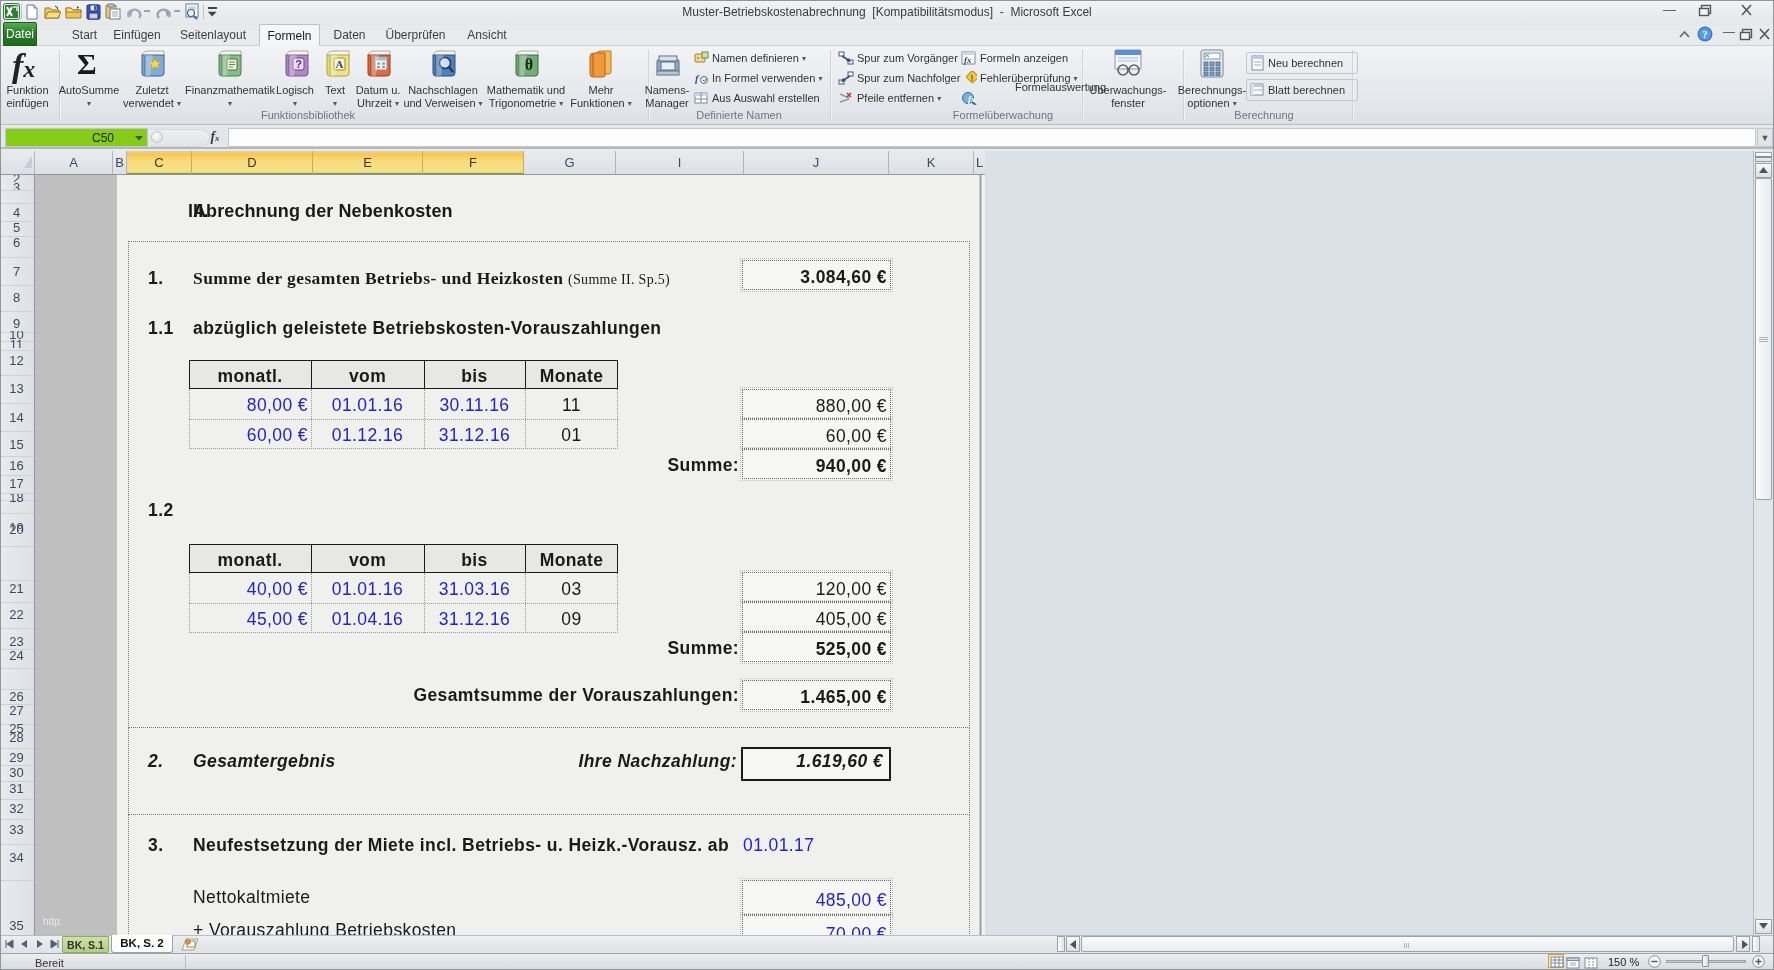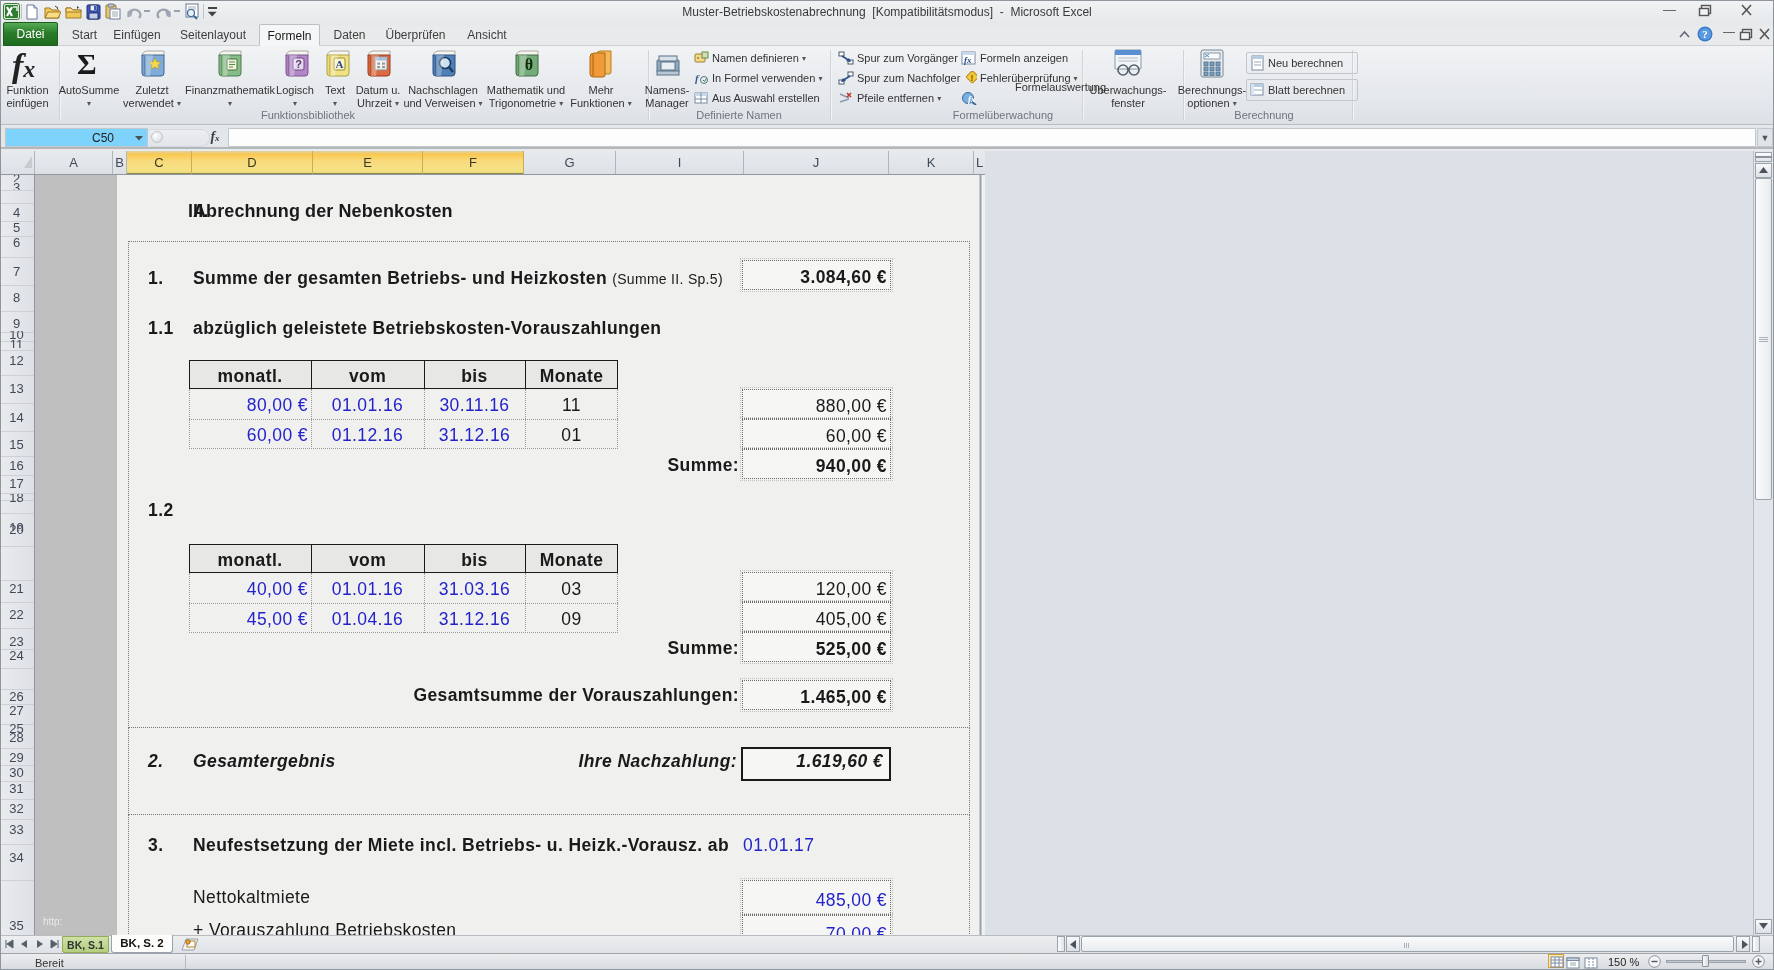--- a/index.html
+++ b/index.html
@@ -8,35 +8,35 @@
   .abs { position:absolute; }
   
   #titlebar { left:0; top:0; width:1774px; height:25px;
     background:linear-gradient(#f0f2f4,#e5e8ea); border-top:1px solid #a6aab0; }
   #title { top:5px; left:0; width:1774px; text-align:center; font-size:12px; color:#3a3a3a; }
   
   #tabstrip { left:0; top:25px; width:1774px; height:21px; background:#e8eaec; border-bottom:1px solid #cdd1d5;}
   .rtab { position:absolute; top:24px; height:22px; line-height:22px; font-size:12px; color:#3e3e3e; text-align:center; z-index:2;}
   .rtab.active { background:#f5f6f7; border:1px solid #bcc0c5; border-bottom:1px solid #f5f6f7; color:#1a1a1a;
      border-radius:2px 2px 0 0; z-index:3;}
-  #dateitab { position:absolute; left:3px; top:22px; width:55px; height:24px; color:#fff; font-size:12px;
+  #dateitab { position:absolute; left:3px; top:22px; width:34px; height:24px; color:#fff; font-size:12px;
     text-align:center; line-height:23px; background:linear-gradient(#56ad56,#2a7c2a 45%,#1f6b1f);
     border:1px solid #1d5c1d; border-radius:2px 2px 0 0; z-index:2;}
   
   #ribbon { left:0; top:46px; width:1774px; height:79px;
     background:linear-gradient(#f1f3f5,#e4e7eb 70%,#dde0e5); border-bottom:1px solid #b9bdc2; }
   .gdiv { position:absolute; top:50px; width:1px; height:70px; background:#cfd3d8; box-shadow:1px 0 0 #f2f4f6;}
   .glabel { position:absolute; top:109px; font-size:11px; color:#70757c; text-align:center; white-space:nowrap;}
   .biglabel { position:absolute; font-size:11px; color:#333; text-align:center; line-height:13px; white-space:nowrap;}
   .small-item { position:absolute; font-size:11px; color:#333; height:18px; line-height:18px; white-space:nowrap;}
   .dd { color:#555; font-size:8px; vertical-align:1px;}
   .icon { position:absolute; }
   
   #fbar { left:0; top:126px; width:1774px; height:23px; background:#e4e7ea; border-bottom:2px solid #b3b8bd;}
-  #namebox { position:absolute; left:5px; top:128px; width:143px; height:19px; background:#7dd3fc;
+  #namebox { position:absolute; left:5px; top:128px; width:143px; height:19px; background:#84cc16;
      border:1px solid #c4c8cd; font-size:12px; color:#222; line-height:18px; }
   #fxbtn { position:absolute; left:201px; top:128px; width:28px; height:19px;
      font-size:14px; font-style:italic; font-weight:bold; color:#3a3f45; font-family:"Liberation Serif",serif;
      text-align:center; line-height:18px;}
   #finput { position:absolute; left:228px; top:128px; width:1528px; height:19px; background:#fdfdfd;
      border:1px solid #c4c8cd; }
   #fexpand { position:absolute; left:1757px; top:128px; width:16px; height:19px; background:#e0e3e7;
      border:1px solid #c4c8cd; color:#555; font-size:9px; text-align:center; line-height:18px;}
   
   #colheads { left:0; top:151px; width:985px; height:24px; background:linear-gradient(#e8ebee,#dde0e5);
@@ -478,21 +478,21 @@
   <div id="doc" class="abs">
 
     <div class="doc" style="left:93px;top:66px;width:842px;height:487px;border:1px dotted #777;"></div>
     <div class="doc" style="left:93px;top:552px;width:842px;height:88px;border:1px dotted #777;"></div>
     <div class="doc" style="left:93px;top:639px;width:842px;height:150px;border:1px dotted #777;border-bottom:none;"></div>
 
     <div class="doc b" style="left:113px;top:26px;font-size:18px;letter-spacing:0.1px;margin-left:40px;">III.</div>
     <div class="doc b" style="left:158px;top:26px;font-size:18px;letter-spacing:0.1px;">Abrechnung der Nebenkosten</div>
 
     <div class="doc b" style="left:113px;top:93px;font-size:17.5px;">1.</div>
-    <div class="doc b" style="left:158px;top:93px;font-size:17.5px;">Summe der gesamten Betriebs- und Heizkosten <span style="font-weight:normal;font-size:14px;letter-spacing:0.3px;">(Summe II. Sp.5)</span></div>
+    <div class="doc b" style="left:158px;top:93px;font-size:17.5px;font-family:Liberation Serif, serif;">Summe der gesamten Betriebs- und Heizkosten <span style="font-weight:normal;font-size:14px;letter-spacing:0.3px;">(Summe II. Sp.5)</span></div>
     <div class="vbox" style="top:85px;height:30px;">
       <span class="doc b" style="right:3px;top:6px;font-size:17.5px;">3.084,60 €</span>
     </div>
 
     <div class="doc b" style="left:113px;top:143px;font-size:17.5px;">1.1</div>
     <div class="doc b" style="left:158px;top:143px;font-size:17.5px;">abzüglich geleistete Betriebskosten-Vorauszahlungen</div>
 
     <div class="doc" style="left:154px;top:185px;width:429px;height:29px;background:#e7e7e6;border:1px solid #1a1a1a;"></div>
     <div class="doc" style="left:276px;top:185px;width:1px;height:29px;background:#1a1a1a;"></div>
     <div class="doc" style="left:389px;top:185px;width:1px;height:29px;background:#1a1a1a;"></div>

